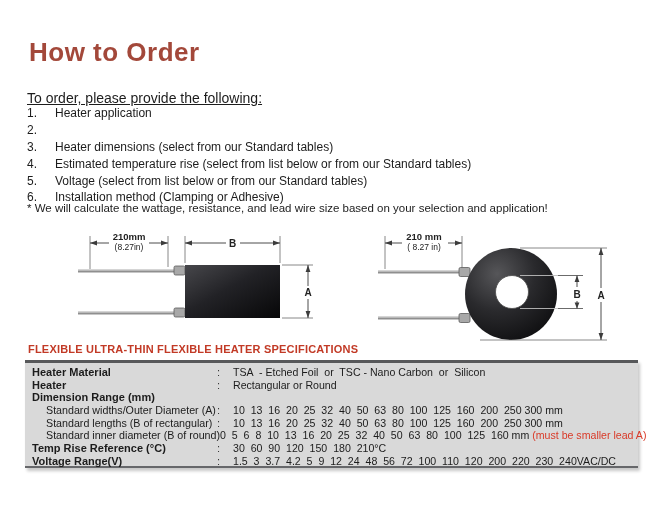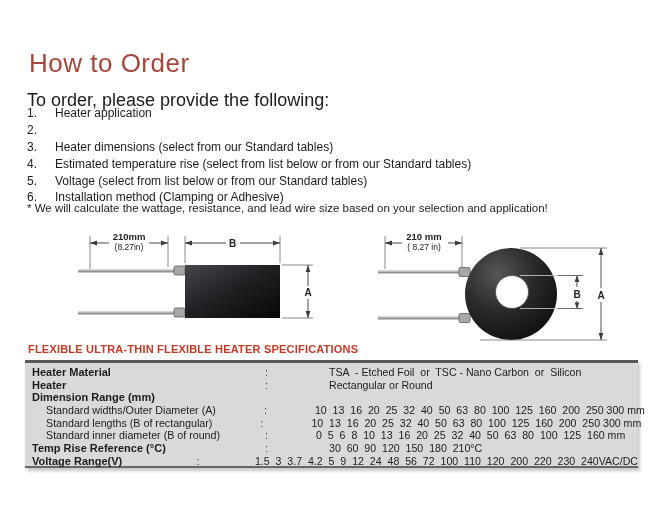--- a/index.html
+++ b/index.html
@@ -3,23 +3,23 @@
 <meta charset="utf-8">
 <style>
   :root{
     --title:#A3483A; --heading:#C23A26; --red_note:#D93A28;
     --table_bg:#D9D9D9; --text:#1c1c1c;
   }
   html,body{margin:0;padding:0;background:#fff;}
   body{font-family:"Liberation Sans", sans-serif; color:var(--text);}
   .page{position:relative;width:650px;height:523px;background:#fff;overflow:hidden;}
 
-  .title{position:absolute;left:29px;top:48px;font-size:26px;font-weight:normal;
+  .title{position:absolute;left:29px;top:37px;font-size:26px;font-weight:bold;
          color:var(--title);letter-spacing:0.5px;}
-  .intro{position:absolute;left:27px;top:90px;font-size:18px;}
+  .intro{position:absolute;left:27px;top:90px;font-size:14px;text-decoration:underline;}
   .olist{position:absolute;left:27px;top:105px;width:600px;}
   .li{display:flex;height:16.9px;line-height:16.9px;font-size:12px;}
   .li .num{width:17px;margin-right:11px;}
   .note{position:absolute;left:27px;top:202px;font-size:11.5px;}
 
   .diagram{position:absolute;}
   .dg-left{left:60px;top:226px;}
   .dg-right{left:370px;top:226px;}
   svg text{fill:#222;}
   .dim-label{font:bold 9.5px "Liberation Sans",sans-serif;}
@@ -31,21 +31,21 @@
   .wire{stroke:#8f8f8f;stroke-width:3;}
   .wirehi{stroke:#e3e3e3;stroke-width:1;}
   .nub{fill:#a8a8a8;stroke:#5a5a5a;stroke-width:0.8;}
 
   .specs-heading{position:absolute;left:28px;top:343px;font-size:11px;font-weight:bold;
                  color:var(--heading);letter-spacing:0.2px;}
   .spec-table{position:absolute;left:25px;top:360px;width:613px;height:108px;
               box-sizing:border-box;background:var(--table_bg);
               border-top:3px solid #57585a;border-bottom:2px solid #66676a;
               box-shadow:2px 3px 3px rgba(0,0,0,0.22);padding-top:3px;}
-  .spec-row{display:flex;height:12.7px;line-height:12.7px;font-size:11px;white-space:pre;gap:48px;}
+  .spec-row{display:flex;height:12.7px;line-height:12.7px;font-size:11px;white-space:pre;}
   .spec-row .lbl{width:192px;padding-left:7px;font-weight:bold;box-sizing:border-box;}
   .spec-row.indent .lbl{padding-left:21px;font-weight:normal;font-size:10.7px;}
   .spec-row .sep{width:16px;color:#3a3a3a;text-align:left;}
   .spec-row .val{font-size:10.6px;}
   .red{color:var(--red_note);}
 </style>
 </head>
 <body>
 
 <div class="page">

